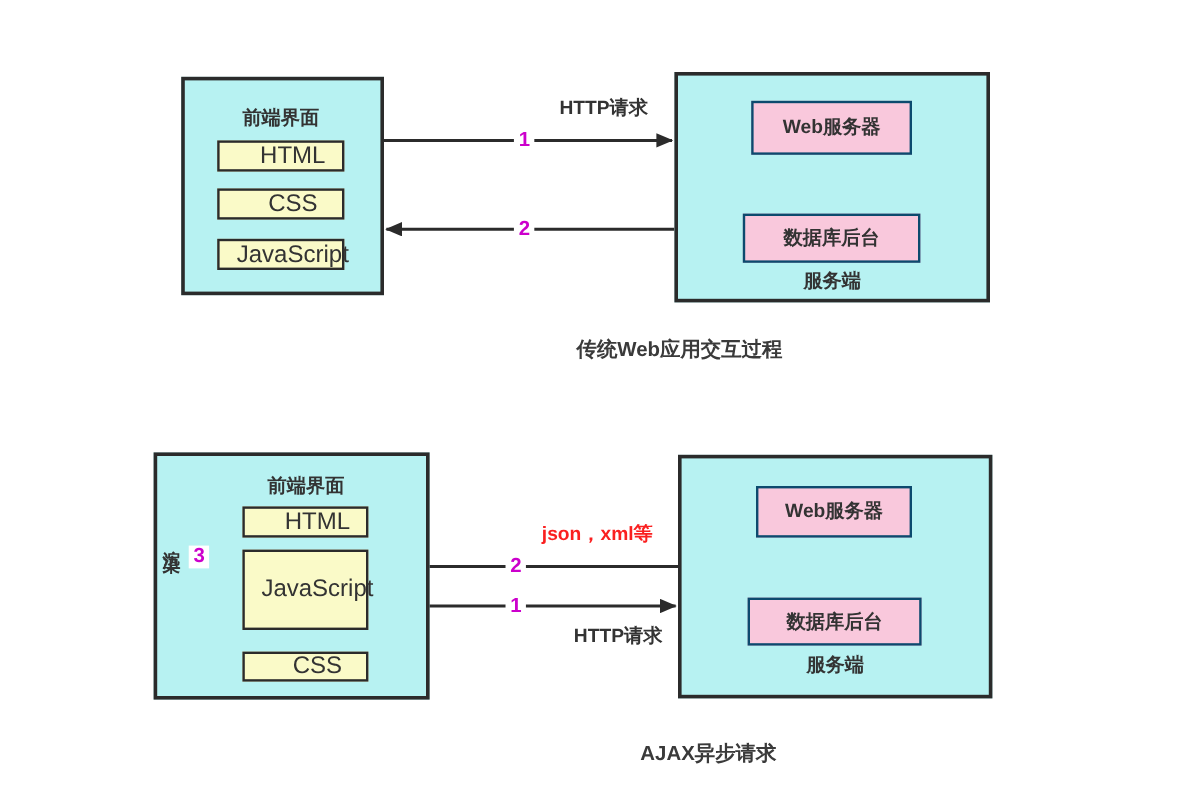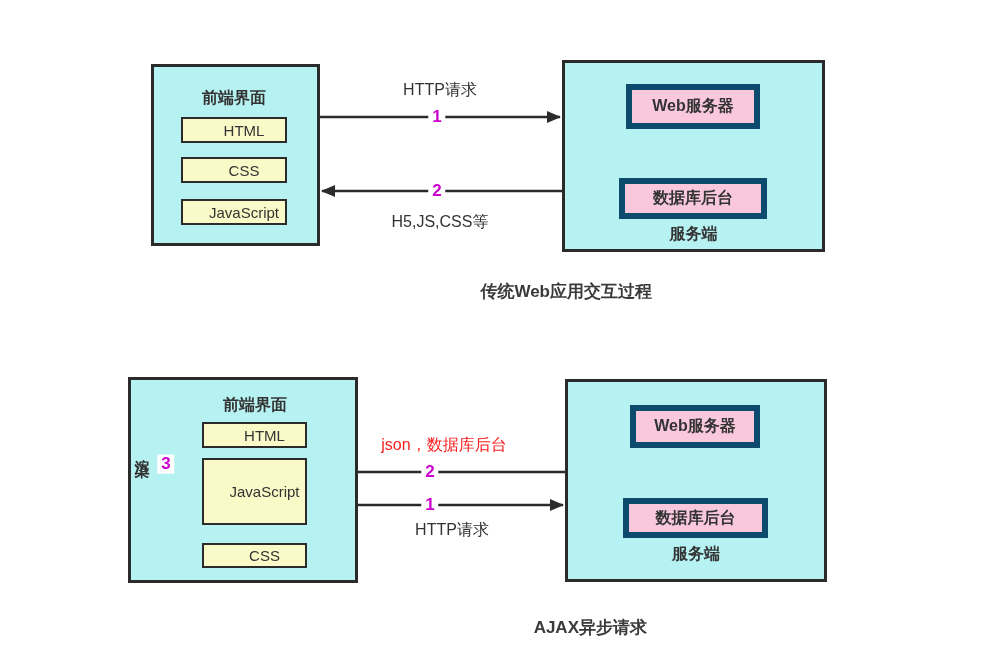--- a/index.html
+++ b/index.html
@@ -1,24 +1,24 @@
 <!DOCTYPE html>
 <html><head>
 <meta charset="utf-8">
 <style>
   html,body{margin:0;padding:0;background:#ffffff;}
   body{font-family:"Liberation Sans","DejaVu Sans",sans-serif;}
   .canvas{position:relative;width:986px;height:664px;background:#ffffff;overflow:hidden;border-radius:17px;}
   .overlay{position:absolute;left:0;top:0;width:986px;height:664px;pointer-events:none;}
   .box{position:absolute;box-sizing:border-box;display:flex;align-items:center;justify-content:center;}
   .container-box{background:#b7f2f2;border:3px solid #2b2b2b;}
-  .item-box{background:#fafac8;border:2px solid #2b2b2b;font-size:15px;color:#333333;padding-left:20px;}
-  .server-box{background:#f9c8dc;border:6px solid #0c4a6e;font-size:16px;font-weight:700;color:#333333;}
+  .item-box{background:#fafac8;border:2px solid #2b2b2b;font-size:20px;color:#333333;padding-left:20px;}
+  .server-box{background:#f9c8dc;border:2px solid #0c4a6e;font-size:16px;font-weight:700;color:#333333;}
   .box-title{position:absolute;font-size:16px;font-weight:700;color:#333333;text-align:center;}
-  .flow-label{position:absolute;font-size:16px;font-weight:400;color:#333333;text-align:center;}
+  .flow-label{position:absolute;font-size:16px;font-weight:700;color:#333333;text-align:right;}
   .flow-label.red{color:#fa2020;}
   .flow-num{position:absolute;transform:translate(-50%,-50%);font-size:17px;font-weight:700;color:#cc00cc;background:#ffffff;padding:0 4px;line-height:1.1;}
   .caption{position:absolute;font-size:17px;font-weight:700;color:#3a3a3a;text-align:right;width:400px;}
   .vertical-label{position:absolute;writing-mode:vertical-rl;text-orientation:upright;font-size:15px;font-weight:700;color:#333333;letter-spacing:3px;}
 </style>
 </head>
 <body>
 
 <div class="canvas">
 
@@ -50,37 +50,36 @@
   <div class="box item-box" style="left:181px;top:199px;width:106px;height:26px;">JavaScript</div>
 
   <div class="box container-box" style="left:562px;top:60px;width:263px;height:192px;"></div>
   <div class="box server-box" style="left:626px;top:84px;width:134px;height:45px;">Web服务器</div>
   <div class="box server-box" style="left:619px;top:178px;width:148px;height:41px;">数据库后台</div>
   <div class="box-title" style="left:562px;top:224px;width:263px;">服务端</div>
 
   <div class="flow-label" style="left:340px;top:80px;width:200px;">HTTP请求</div>
   <div class="flow-num" style="left:437px;top:117px;">1</div>
   <div class="flow-num" style="left:437px;top:191px;">2</div>
-  <div class="flow-label" style="left:340px;top:212px;width:200px;">H5,JS,CSS等</div>
 
   <div class="caption" style="left:252px;top:280px;">传统Web应用交互过程</div>
 
   <div class="box container-box" style="left:128px;top:377px;width:230px;height:206px;"></div>
   <div class="box-title" style="left:202px;top:395px;width:106px;">前端界面</div>
   <div class="box item-box" style="left:202px;top:422px;width:105px;height:26px;">HTML</div>
   <div class="box item-box" style="left:202px;top:458px;width:105px;height:67px;">JavaScript</div>
   <div class="box item-box" style="left:202px;top:543px;width:105px;height:25px;">CSS</div>
   <div class="vertical-label" style="left:132px;top:446px;">渲染</div>
   <div class="flow-num" style="left:166px;top:464px;">3</div>
 
   <div class="box container-box" style="left:565px;top:379px;width:262px;height:203px;"></div>
   <div class="box server-box" style="left:630px;top:405px;width:130px;height:43px;">Web服务器</div>
   <div class="box server-box" style="left:623px;top:498px;width:145px;height:40px;">数据库后台</div>
   <div class="box-title" style="left:565px;top:544px;width:262px;">服务端</div>
 
-  <div class="flow-label red" style="left:344px;top:435px;width:200px;">json，数据库后台</div>
+  <div class="flow-label red" style="left:344px;top:435px;width:200px;">json，xml等</div>
   <div class="flow-num" style="left:430px;top:472px;">2</div>
   <div class="flow-num" style="left:430px;top:505px;">1</div>
   <div class="flow-label" style="left:352px;top:520px;width:200px;">HTTP请求</div>
 
   <div class="caption" style="left:247px;top:603px;margin-top:13px;">AJAX异步请求</div>
 
 </div>
 
 </body></html>

